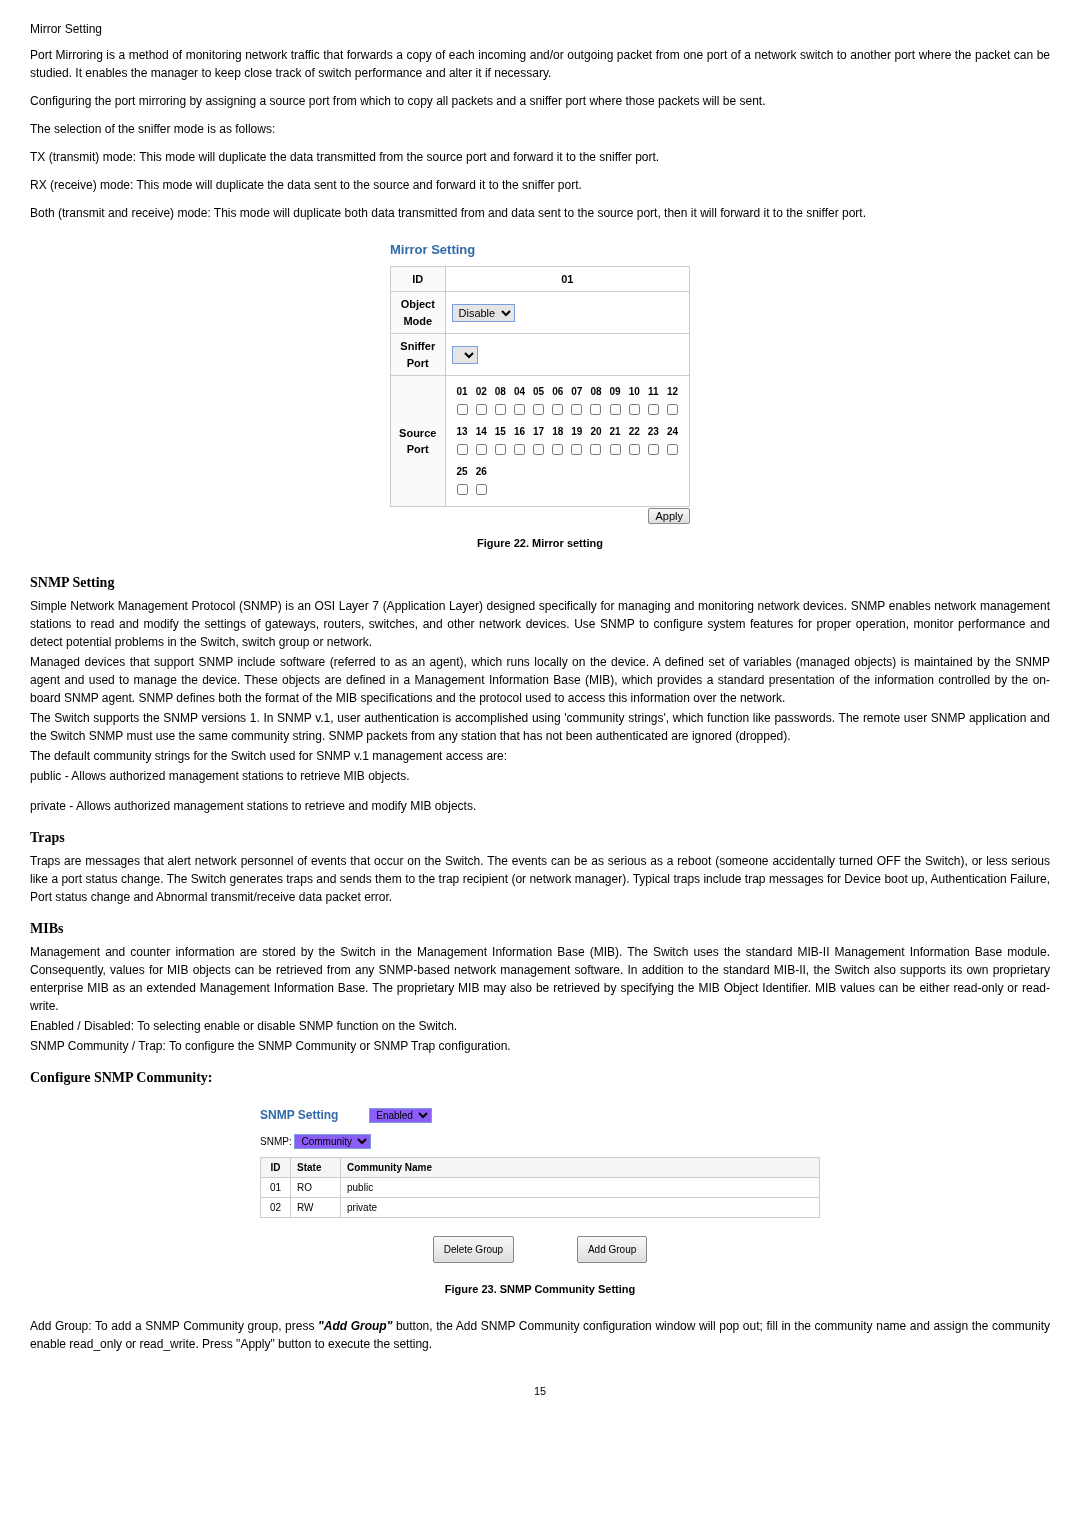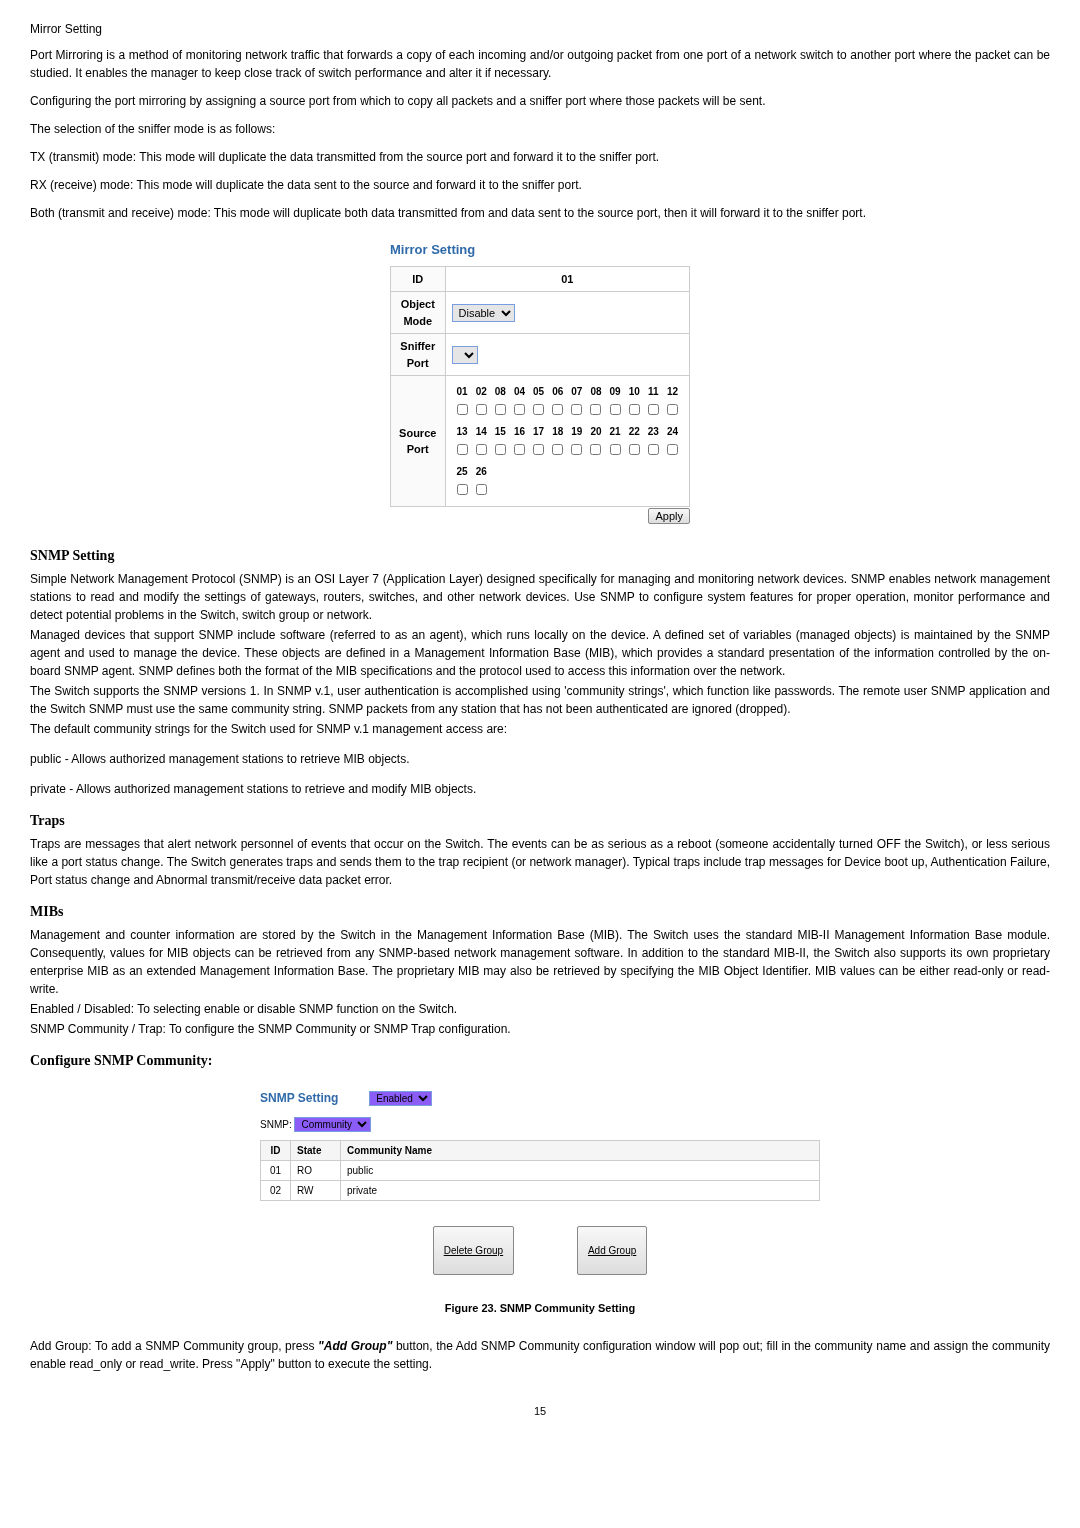--- a/index.html
+++ b/index.html
@@ -45,21 +45,21 @@
     .snmp-title { color: #306aa8; font-weight: bold; font-size: 12px; display: inline-block; margin-right: 28px; }
     .snmp-top-row { margin-bottom: 10px; }
     .snmp-select { font-size: 10px; border: 1px solid #7a9de0; background: #8b5cf6; padding: 0 2px; }
     .snmp-subrow { margin-bottom: 8px; }
     .snmp-table { border-collapse: collapse; width: 100%; font-size: 10px; }
     .snmp-table th, .snmp-table td { border: 1px solid #ccc; padding: 2px 6px; background: #fff; }
     .snmp-table th { font-weight: bold; text-align: left; background: #f5f5f5; }
     .snmp-table .id-col { width: 30px; text-align: center; }
     .snmp-table .state-col { width: 50px; }
     .snmp-btn-row { text-align: center; margin-top: 10px; }
-    .snmp-btn { font-size: 10px; padding: 18px 10px; border: 1px solid #888; background: linear-gradient(#f8f8f8, #ddd); border-radius: 2px; cursor: pointer; margin: 15px 30px; text-decoration: underline; }
+    .snmp-btn { font-size: 10px; padding: 7px 10px; border: 1px solid #888; background: linear-gradient(#f8f8f8, #ddd); border-radius: 2px; cursor: pointer; margin: 8px 30px; }
 
     .page-number { text-align: center; margin-top: 30px; font-size: 11px; }
     .inline-bold-italic { font-weight: bold; font-style: italic; }
   </style>
 </head>
 <body>
 
 <div class="section-title">Mirror Setting</div>
 <p>Port Mirroring is a method of monitoring network traffic that forwards a copy of each incoming and/or outgoing packet from one port of a network switch to another port where the packet can be studied. It enables the manager to keep close track of switch performance and alter it if necessary.</p>
 <p>Configuring the port mirroring by assigning a source port from which to copy all packets and a sniffer port where those packets will be sent.</p>
@@ -161,27 +161,28 @@
           </tbody>
               </table>
         </td>
       </tr>
     </tbody>
       </table>
     <div class="apply-btn-wrap">
       <button class="apply-btn">Apply</button>
     </div>
   </div>
+  <div class="figure-caption">Figure 22. Mirror setting</div>
 </div>
 
 <div class="heading-serif">SNMP Setting</div>
 <p style="margin-bottom:2px">Simple Network Management Protocol (SNMP) is an OSI Layer 7 (Application Layer) designed specifically for managing and monitoring network devices. SNMP enables network management stations to read and modify the settings of gateways, routers, switches, and other network devices. Use SNMP to configure system features for proper operation, monitor performance and detect potential problems in the Switch, switch group or network.</p>
 <p style="margin-bottom:2px">Managed devices that support SNMP include software (referred to as an agent), which runs locally on the device. A defined set of variables (managed objects) is maintained by the SNMP agent and used to manage the device. These objects are defined in a Management Information Base (MIB), which provides a standard presentation of the information controlled by the on-board SNMP agent. SNMP defines both the format of the MIB specifications and the protocol used to access this information over the network.</p>
 <p style="margin-bottom:2px">The Switch supports the SNMP versions 1. In SNMP v.1, user authentication is accomplished using 'community strings', which function like passwords. The remote user SNMP application and the Switch SNMP must use the same community string. SNMP packets from any station that has not been authenticated are ignored (dropped).</p>
-<p style="margin-bottom:12px">The default community strings for the Switch used for SNMP v.1 management access are:</p>
+<p style="margin-bottom:2px">The default community strings for the Switch used for SNMP v.1 management access are:</p>
 <p style="margin-bottom:12px"><span class="bold">public</span><span> - Allows authorized management stations to retrieve MIB objects.</span></p>
 <p><span class="bold">private</span><span> - Allows authorized management stations to retrieve and modify MIB objects.</span></p>
 
 <div class="heading-serif">Traps</div>
 <p>Traps are messages that alert network personnel of events that occur on the Switch. The events can be as serious as a reboot (someone accidentally turned OFF the Switch), or less serious like a port status change. The Switch generates traps and sends them to the trap recipient (or network manager). Typical traps include trap messages for Device boot up, Authentication Failure, Port status change and Abnormal transmit/receive data packet error.</p>
 
 <div class="heading-serif">MIBs</div>
 <p style="margin-bottom:2px">Management and counter information are stored by the Switch in the Management Information Base (MIB). The Switch uses the standard MIB-II Management Information Base module. Consequently, values for MIB objects can be retrieved from any SNMP-based network management software. In addition to the standard MIB-II, the Switch also supports its own proprietary enterprise MIB as an extended Management Information Base. The proprietary MIB may also be retrieved by specifying the MIB Object Identifier. MIB values can be either read-only or read-write.</p>
 <p style="margin-bottom:2px"><span class="bold">Enabled / Disabled:</span><span> To selecting enable or disable SNMP function on the Switch.</span></p>
 <p><span class="bold">SNMP Community / Trap:</span><span> To configure the SNMP Community or SNMP Trap configuration.</span></p>

